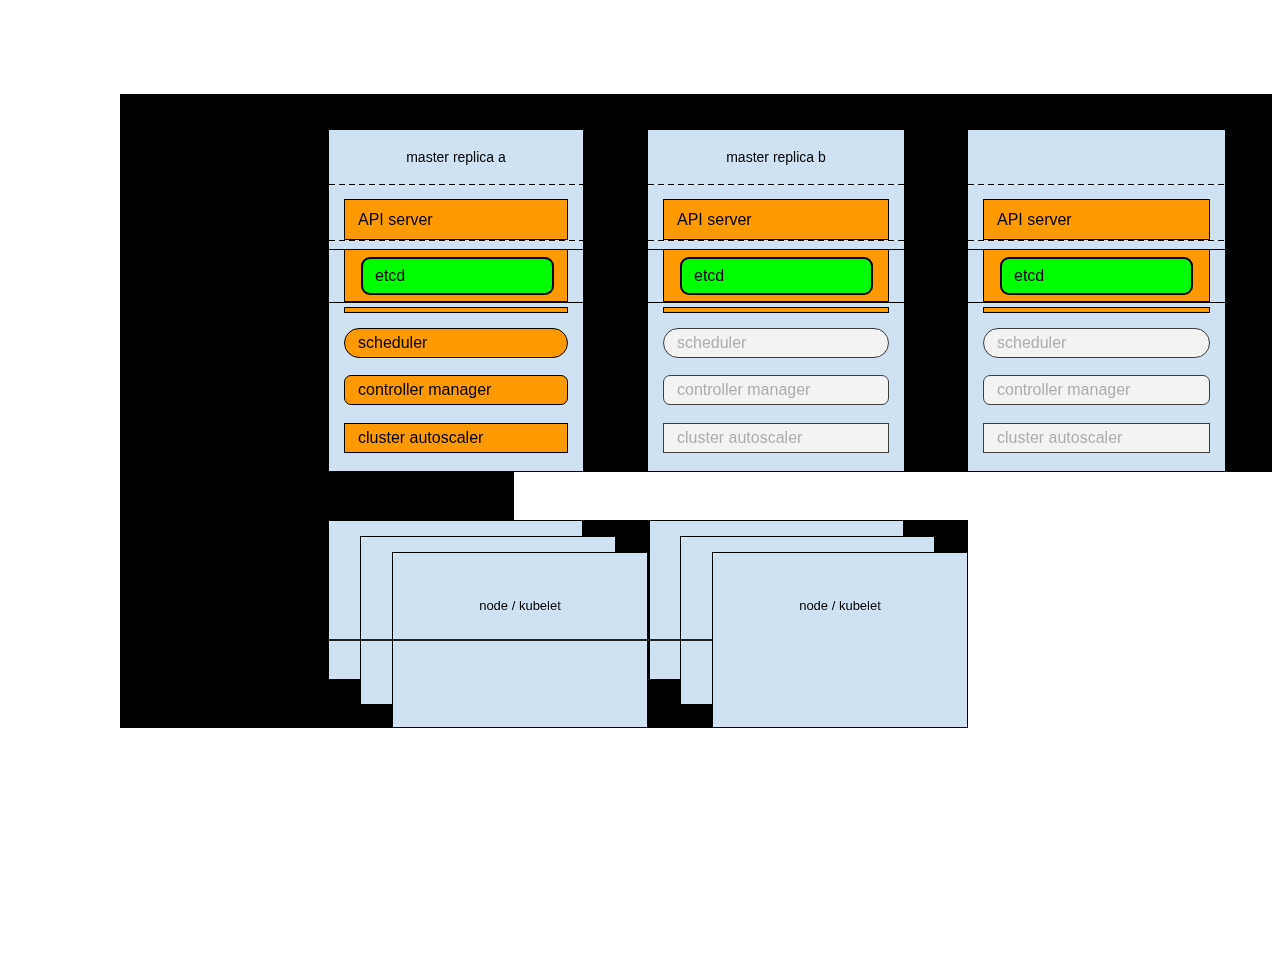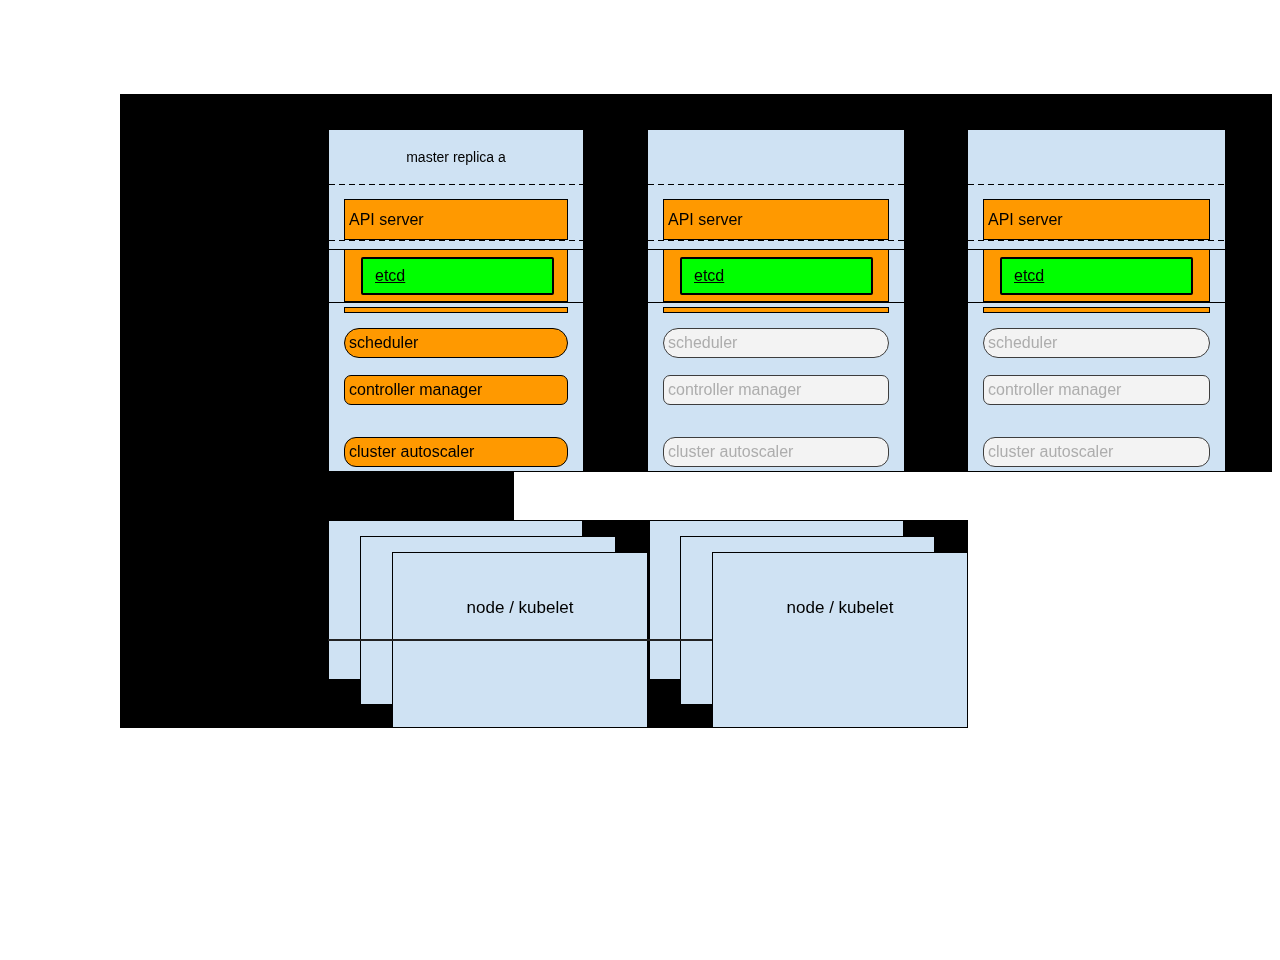--- a/index.html
+++ b/index.html
@@ -25,35 +25,35 @@
   .dash{position:absolute;left:0;right:0;height:1px;
         background:repeating-linear-gradient(90deg,#000 0 6px,transparent 6px 10px);}
   .dash1{top:54px;}
   .dash2{top:110px;}
   .sol{position:absolute;left:0;right:0;height:1px;background:#000;}
   .sol1{top:119px;}
   .sol2{top:172px;}
 
   .cbox{position:absolute;left:15px;right:15px;height:30px;background:#ff9900;
         border:1px solid #000;box-sizing:border-box;display:flex;align-items:center;
-        padding-left:4px;font-size:16px;}
+        padding-left:13px;font-size:16px;}
   .api{top:69px;height:41px;}
   .ewrap{top:119px;height:53px;padding-left:0;}
   .etcd{position:absolute;left:16px;top:7px;width:193px;height:38px;background:#00ff00;
-        border:2px solid #000;border-radius:2px;box-sizing:border-box;display:flex;
-        align-items:center;padding-left:12px;font-size:16px;text-decoration:underline;}
+        border:2px solid #000;border-radius:9px;box-sizing:border-box;display:flex;
+        align-items:center;padding-left:12px;font-size:16px;}
   .strip{top:177px;height:6px;padding-left:0;}
   .sched{top:198px;border-radius:15px;}
   .cmgr{top:245px;border-radius:7px;}
-  .cauto{top:307px;border-radius:12px;}
+  .cauto{top:293px;}
   .inactive{background:#f3f3f3;color:#adadad;border-color:#3d3d3d;}
 
   
   .node{position:absolute;background:#cfe2f3;border:1px solid #000;box-sizing:border-box;}
-  .nlabel{position:absolute;top:45px;left:0;right:0;text-align:center;font-size:17px;}
+  .nlabel{position:absolute;top:45px;left:0;right:0;text-align:center;font-size:13px;}
   #s1back{left:328px;top:520px;width:255px;height:160px;z-index:2;}
   #s1mid {left:360px;top:536px;width:256px;height:169px;z-index:3;}
   #s1front{left:392px;top:552px;width:256px;height:176px;z-index:4;}
   #s2back{left:649px;top:520px;width:255px;height:160px;z-index:2;}
   #s2mid {left:680px;top:536px;width:255px;height:169px;z-index:3;}
   #s2front{left:712px;top:552px;width:256px;height:176px;z-index:6;}
   #ndivider{position:absolute;left:328px;top:639px;width:384px;height:2px;background:#222;z-index:5;}
 </style>
 </head>
 <body>
@@ -76,20 +76,21 @@
       <div class="etcd">etcd</div>
     </div>
     <div class="sol sol2"></div>
     <div class="cbox strip"></div>
     <div class="cbox sched">scheduler</div>
     <div class="cbox cmgr">controller manager</div>
     <div class="cbox cauto">cluster autoscaler</div>
   </div>
 
   <div class="panel pb">
+    <div class="ptitle">master replica b</div>
     <div class="dash dash1"></div>
     <div class="cbox api">API server</div>
     <div class="dash dash2"></div>
     <div class="sol sol1"></div>
     <div class="cbox ewrap">
       <div class="etcd">etcd</div>
     </div>
     <div class="sol sol2"></div>
     <div class="cbox strip"></div>
     <div class="cbox sched inactive">scheduler</div>

